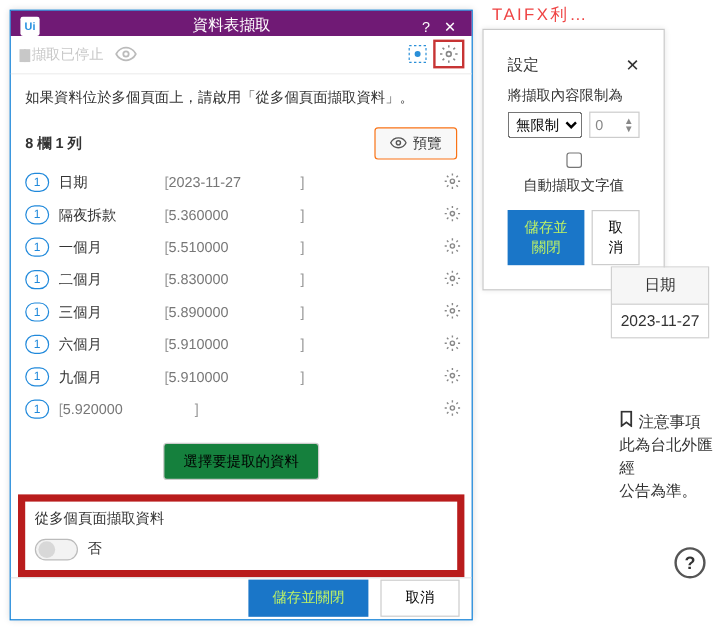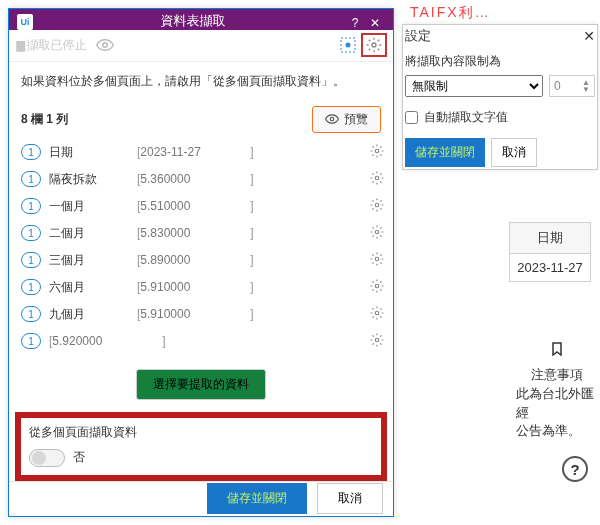--- a/index.html
+++ b/index.html
@@ -41,41 +41,41 @@
   .multi-section .lbl{ font-size:12px; margin-bottom:8px; display:block;}
   .toggle{ width:36px; height:18px; border:1px solid #bbb; border-radius:10px; position:relative; display:inline-block; vertical-align:middle; background:#f3f3f3;}
   .toggle .knob{ width:14px; height:14px; border-radius:50%; background:#d8d8d8; position:absolute; top:1px; left:2px;}
   .toggle-wrap{ display:flex; align-items:center; gap:8px;}
 
   .footer{ margin-top:auto; height:40px; border-top:1px solid #e4e4e4; display:flex; justify-content:flex-end; align-items:center; padding:0 10px; gap:10px;}
   .btn-primary{ background:#1a76c8; color:#bef264; border:none; padding:7px 20px; font-size:12px; cursor:pointer;}
   .btn-default{ background:#fff; border:1px solid #ccc; padding:6px 20px; font-size:12px; cursor:pointer;}
 
   
-  .settings{ position:absolute; left:402px; top:24px; width:196px; border:1px solid #c9c9c9; background:#fff; padding:2px; box-shadow:0 0 5px rgba(0,0,0,0.1);}
+  .settings{ position:absolute; left:402px; top:24px; width:152px; border:1px solid #c9c9c9; background:#fff; padding:20px; box-shadow:0 0 5px rgba(0,0,0,0.1);}
   .settings .s-head{ display:flex; align-items:center; margin-bottom:8px;}
   .settings .s-head .t{ flex:1; font-size:13px;}
   .settings .closex{ cursor:pointer; font-size:14px;}
   .settings .lbl2{ font-size:12px; margin:4px 0 5px;}
   .sel-row{ display:flex; gap:6px;}
   .sel-row select{ flex:1; font-size:12px; padding:2px;}
   .sel-row .spin{ width:46px; display:flex; align-items:center; border:1px solid #ccc; justify-content:space-between; padding:0 4px; color:#888; font-size:12px;}
-  .chk-row{ margin:12px 0 12px; display:flex; align-items:center; gap:6px;}
+  .chk-row{ margin:12px 0 12px; display:flex; align-items:center; gap:6px;flex-direction:column;}
   .s-foot{ display:flex; gap:6px;}
   .s-foot .btn-primary{ padding:6px 10px;}
   .s-foot .btn-default{ padding:5px 10px;}
 
   
   .bg-title{ position:absolute; left:410px; top:4px; font-size:14px; color:#ef4444; letter-spacing:2px;}
   .date-box{ position:absolute; left:509px; top:222px; width:82px; border:1px solid #d0d0d0; text-align:center; font-size:13px;}
   .date-box div{ padding:6px 4px;}
   .date-box .h{ background:#f6f6f6; border-bottom:1px solid #d0d0d0;}
 
   .notice{ position:absolute; left:516px; top:342px; width:82px; font-size:13px; line-height:1.45;}
-  .notice .nh{ display:flex; align-items:center; gap:4px; font-size:13px;flex-direction:column;}
+  .notice .nh{ display:flex; align-items:center; gap:4px; font-size:13px;}
 
   .help-circ{ position:absolute; left:562px; top:456px; width:26px; height:26px; border:2px solid #555; border-radius:50%; display:flex; align-items:center; justify-content:center; font-size:15px; font-weight:bold; cursor:pointer;}
   
   .eye-svg{width:18px;height:14px;}
 </style>
 </head>
 <body>
 
 <div class="bg-title">TAIFX利…</div>
 

